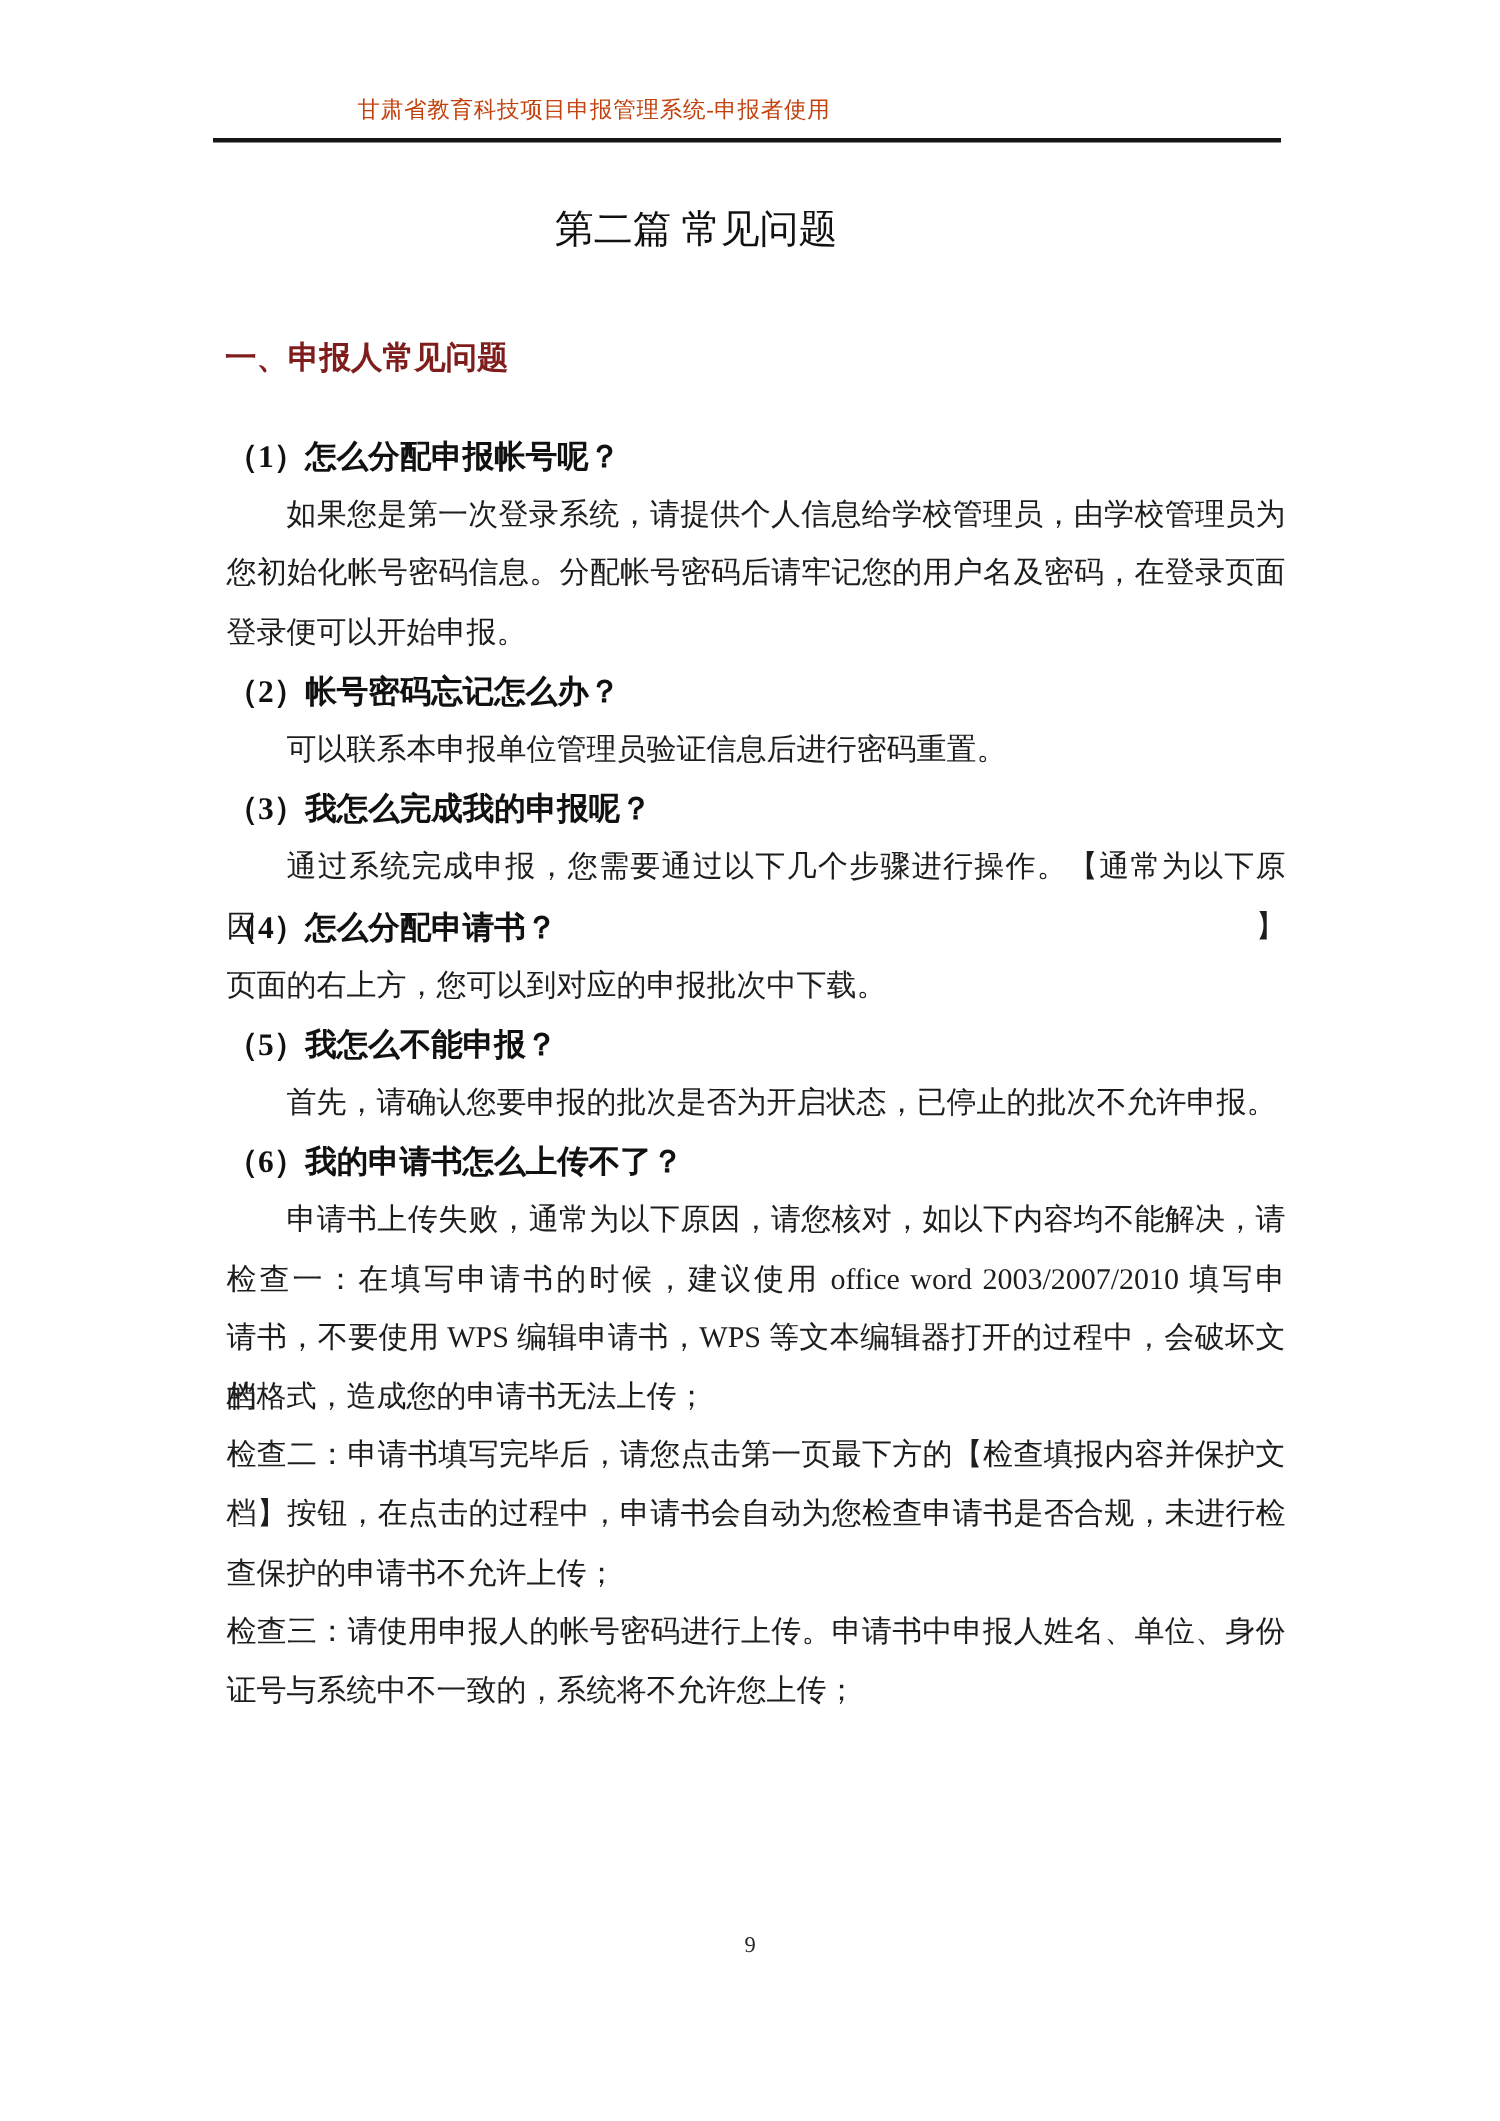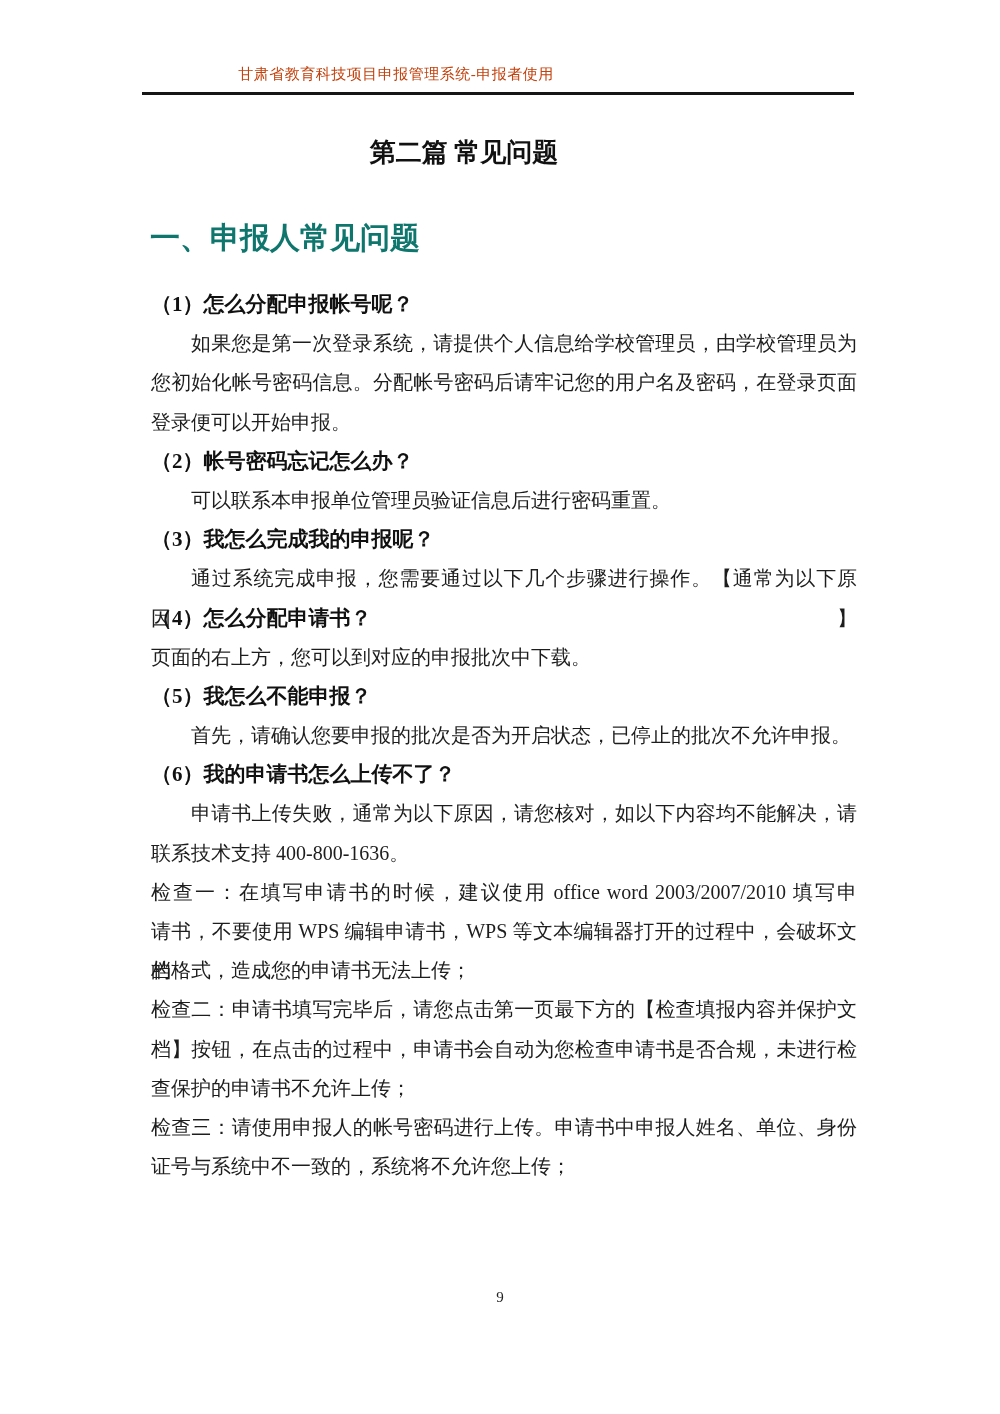--- a/index.html
+++ b/index.html
@@ -33,32 +33,32 @@
   }
   .doc-title {
     position: absolute;
     top: 133px;
     left: 0;
     width: 928px;
     height: 40px;
     line-height: 40px;
     text-align: center;
     font-size: 26px;
-    font-weight: bold;
+    font-weight: normal;
     color: #111111;
   }
   .section-heading {
     position: absolute;
     top: 218px;
     left: 150px;
     height: 40px;
     line-height: 40px;
-    font-size: 30px;
+    font-size: 21px;
     font-weight: bold;
-    color: #0f766e;
+    color: #7f1d1d;
   }
   .content {
     position: absolute;
     top: 285px;
     left: 151px;
     width: 706px;
   }
   .ln {
     height: 39.2px;
     line-height: 39.2px;
@@ -106,21 +106,20 @@
   <div class="ln q">（2）帐号密码忘记怎么办？</div>
   <div class="ln ind">可以联系本申报单位管理员验证信息后进行密码重置。</div>
   <div class="ln q">（3）我怎么完成我的申报呢？</div>
   <div class="ln ind fill">通过系统完成申报，您需要通过以下几个步骤进行操作。【通常为以下原因】</div>
   <div class="ln q">（4）怎么分配申请书？</div>
   <div class="ln">页面的右上方，您可以到对应的申报批次中下载。</div>
   <div class="ln q">（5）我怎么不能申报？</div>
   <div class="ln ind">首先，请确认您要申报的批次是否为开启状态，已停止的批次不允许申报。</div>
   <div class="ln q">（6）我的申请书怎么上传不了？</div>
   <div class="ln ind fill">申请书上传失败，通常为以下原因，请您核对，如以下内容均不能解决，请</div>
-  <div class="ln">联系技术支持 400-800-1636。</div>
   <div class="ln fill">检查一：在填写申请书的时候，建议使用 office word 2003/2007/2010 填写申</div>
   <div class="ln fill">请书，不要使用 WPS 编辑申请书，WPS 等文本编辑器打开的过程中，会破坏文档</div>
   <div class="ln">的格式，造成您的申请书无法上传；</div>
   <div class="ln fill">检查二：申请书填写完毕后，请您点击第一页最下方的【检查填报内容并保护文</div>
   <div class="ln fill">档】按钮，在点击的过程中，申请书会自动为您检查申请书是否合规，未进行检</div>
   <div class="ln">查保护的申请书不允许上传；</div>
   <div class="ln fill">检查三：请使用申报人的帐号密码进行上传。申请书中申报人姓名、单位、身份</div>
   <div class="ln">证号与系统中不一致的，系统将不允许您上传；</div>
 </div>
 

